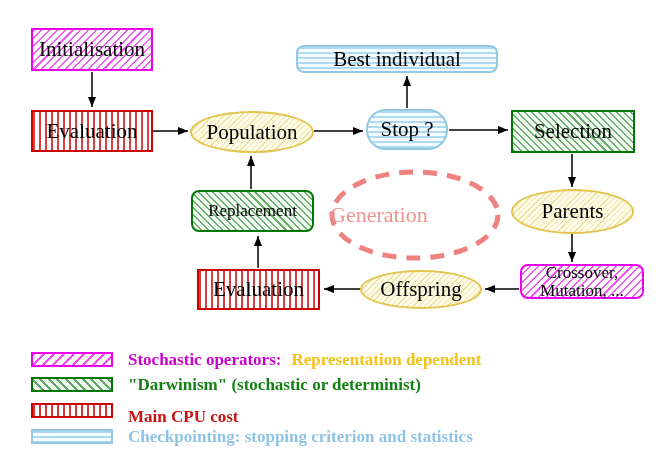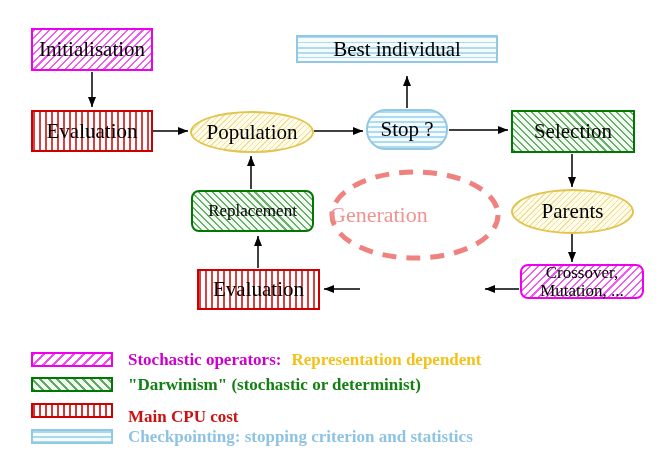--- a/index.html
+++ b/index.html
@@ -96,21 +96,21 @@
   </div>
 
   <div class="node box-red" style="left:13px;top:110px;width:122px;height:42px;">
     <span>Evaluation</span>
   </div>
 
   <div class="node ellipse-yellow" style="left:172px;top:111px;width:124px;height:42px;">
     <span>Population</span>
   </div>
 
-  <div class="node box-cyan" style="left:278px;top:35px;width:202px;height:28px;">
+  <div class="node box-cyan" style="left:278px;top:45px;width:202px;height:28px;border-radius:8px;">
     <span>Best individual</span>
   </div>
 
   <div class="node box-cyan round" style="left:348px;top:109px;width:82px;height:41px;">
     <span>Stop ?</span>
   </div>
 
   <div class="node box-green" style="left:493px;top:110px;width:124px;height:43px;">
     <span>Selection</span>
   </div>
@@ -127,20 +127,23 @@
     <span>Parents</span>
   </div>
 
   <div class="node box-magenta small-label" style="left:502px;top:264px;width:124px;height:35px;">
     <span>
       <span style="display:block;">Crossover,</span>
       <span style="display:block;">Mutation, ...</span>
     </span>
   </div>
 
+  <div class="node ellipse-yellow" style="left:342px;top:270px;width:122px;height:39px;">
+    <span>Offspring</span>
+  </div>
 
   <div class="node box-red" style="left:179px;top:269px;width:123px;height:41px;">
     <span>Evaluation</span>
   </div>
 
   <div class="legend-swatch sw-magenta" style="top:352px;"></div>
   <div class="legend-row" style="top:351px;">
     <span class="lg-magenta">Stochastic operators:</span><span class="lg-yellow">Representation dependent</span>
   </div>
 

